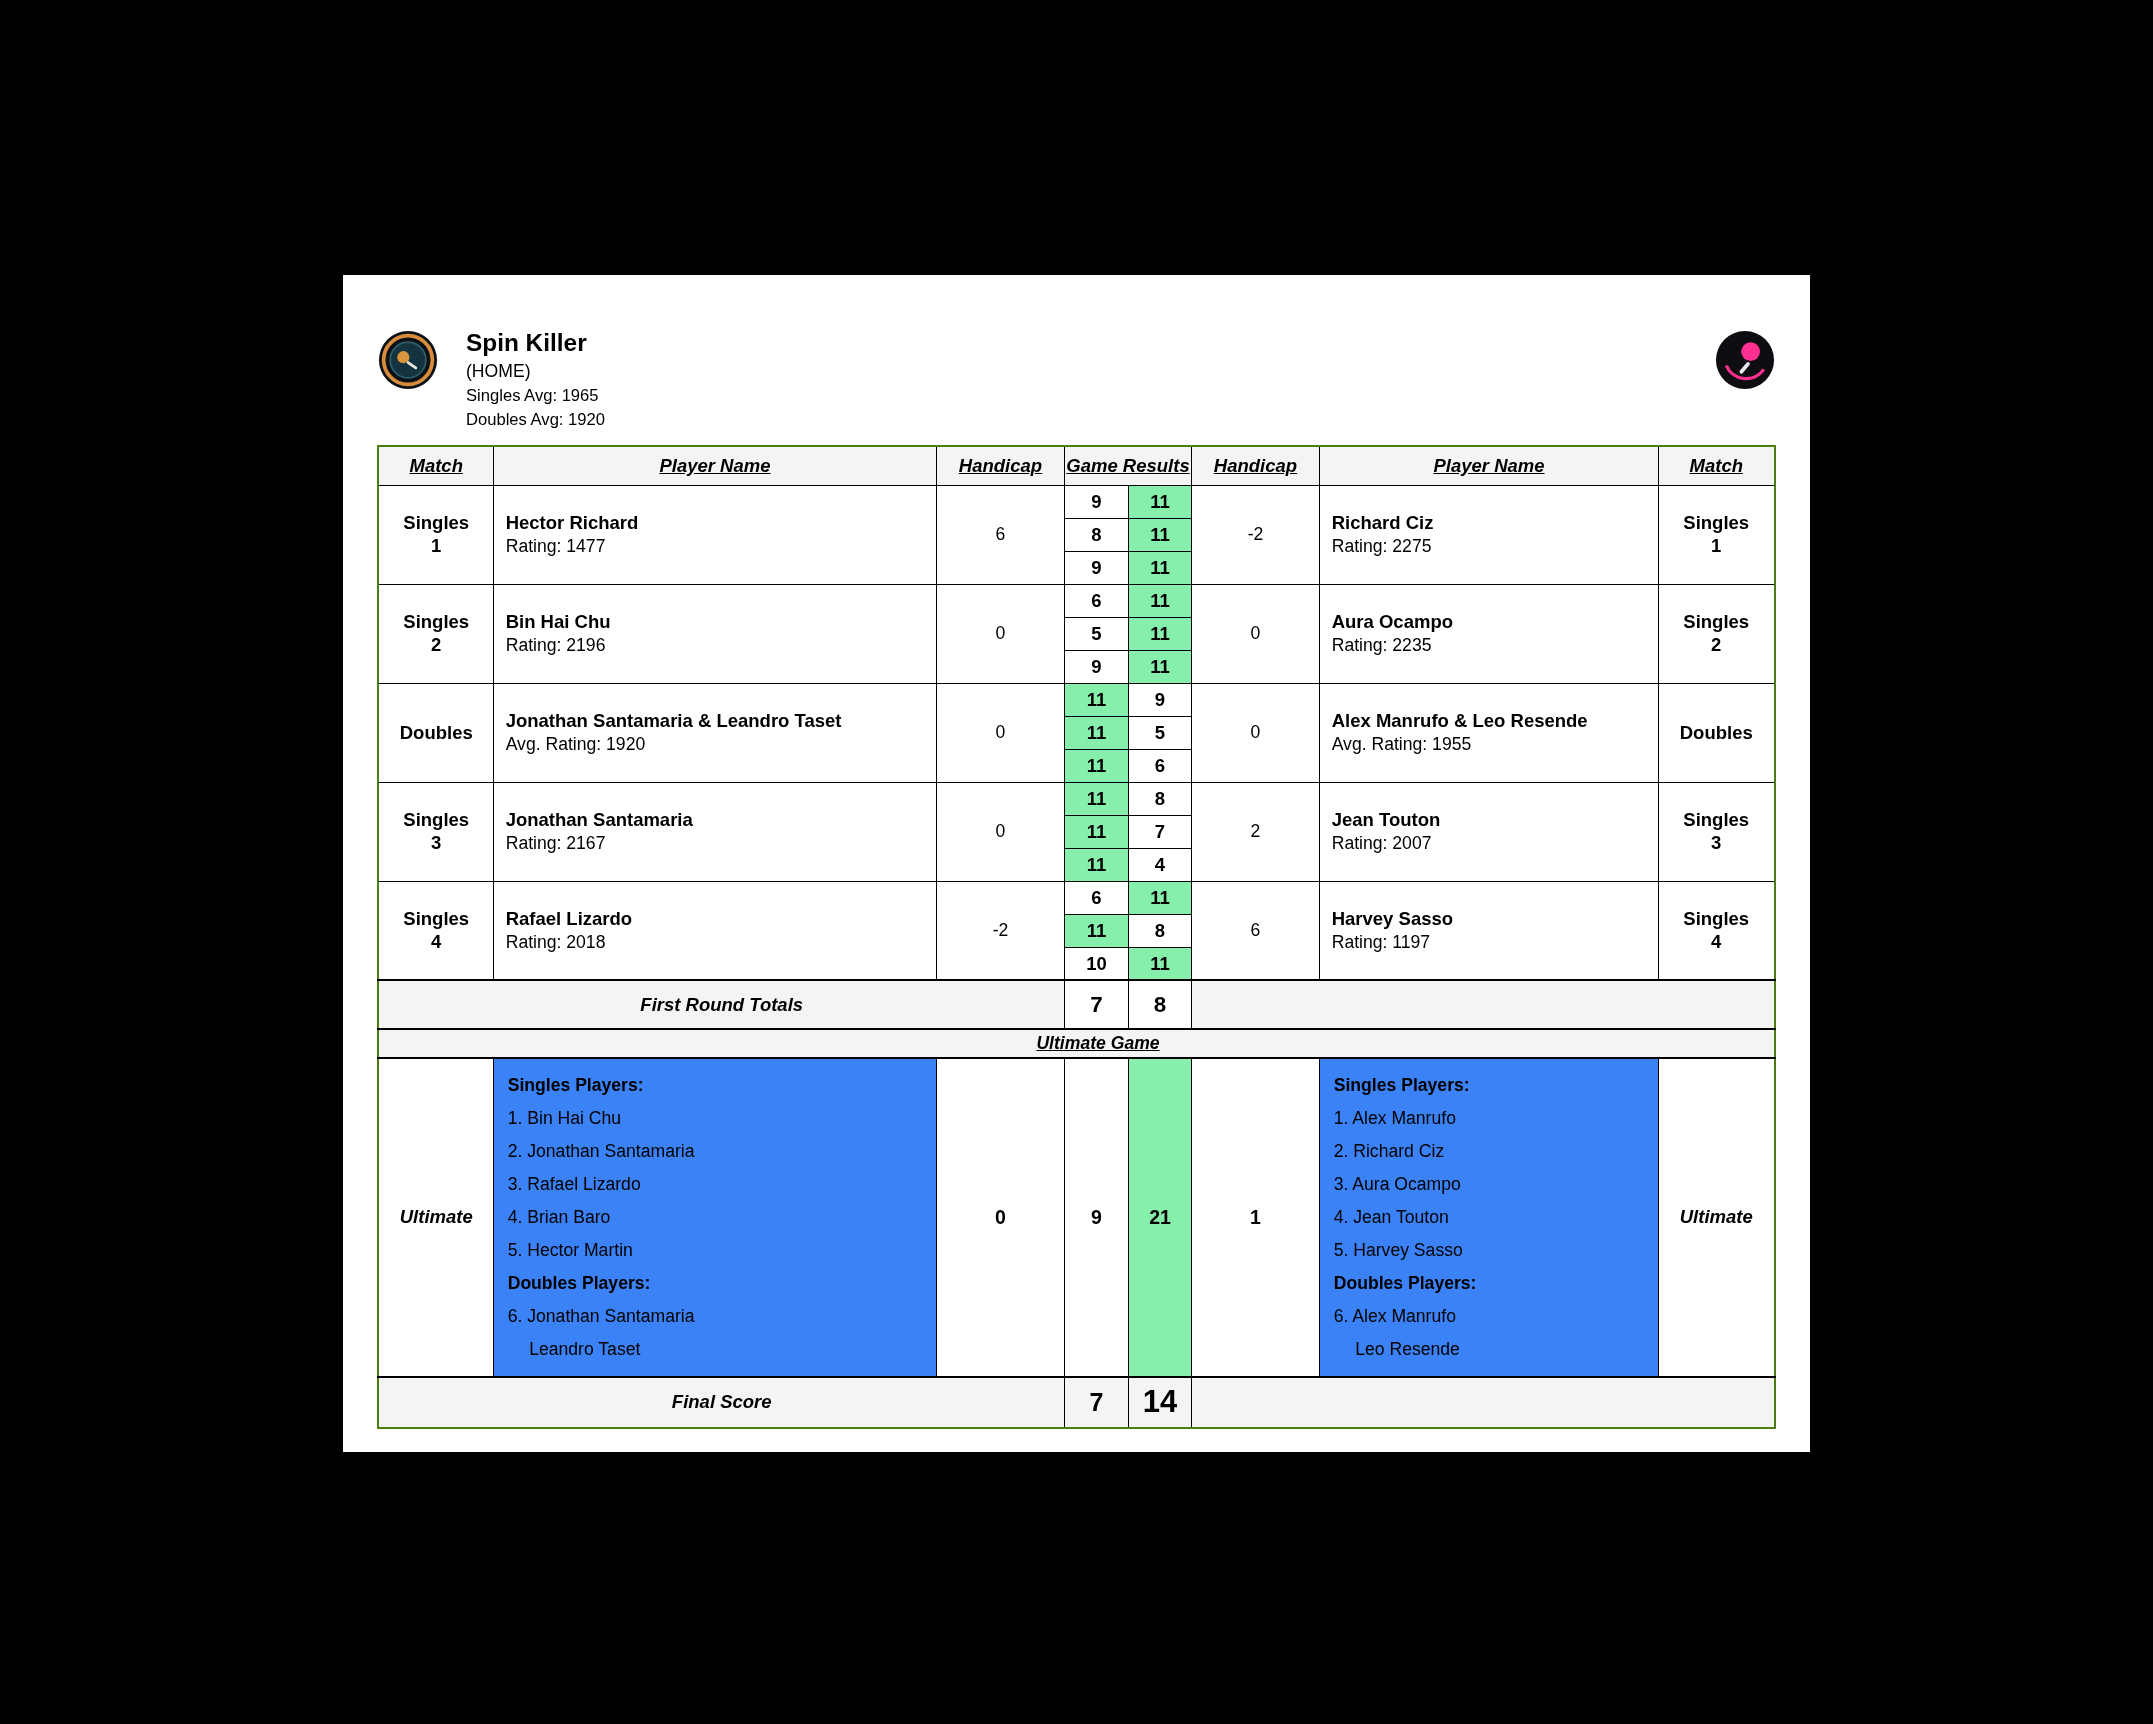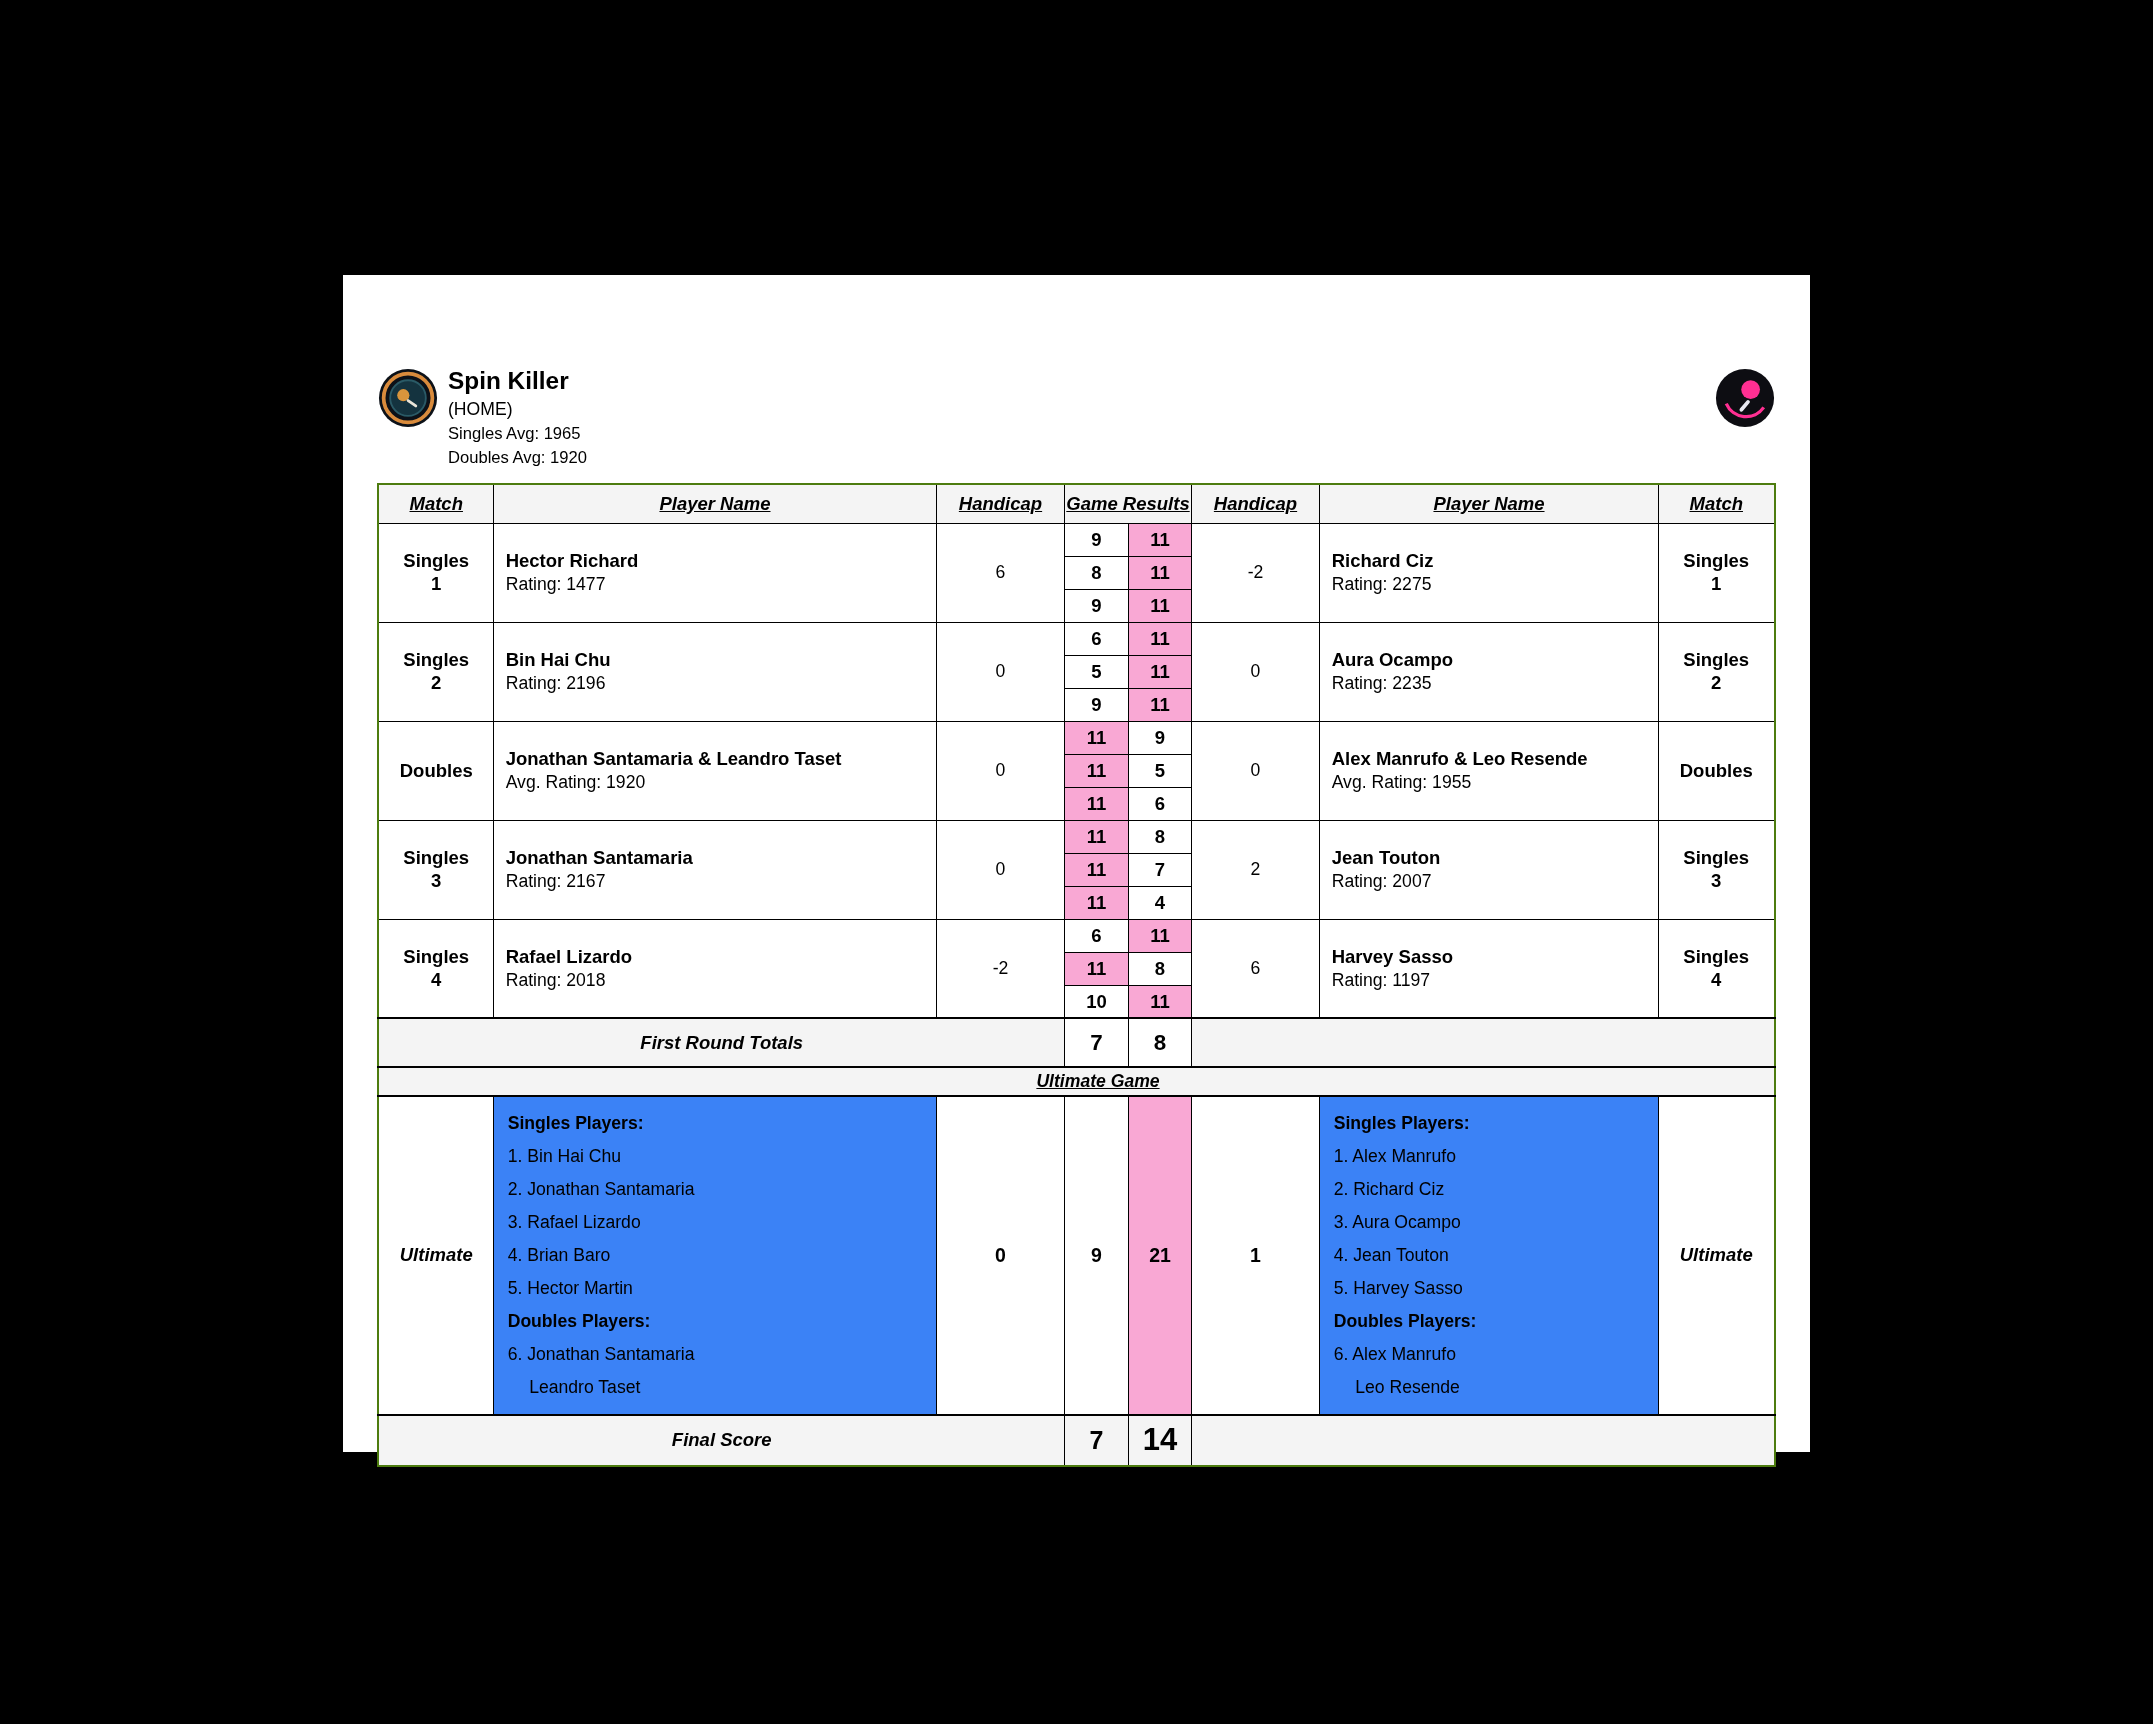--- a/index.html
+++ b/index.html
@@ -8,21 +8,21 @@
     width:2153px; height:1724px; background:#000; position:relative;
     font-family:"Liberation Sans", sans-serif; color:#000;
   }
   .sheet {
     position:absolute; left:343px; top:275px; width:1467px; height:1177px;
     background:#fff;
   }
 
   
   .header { display:flex; justify-content:space-between; align-items:flex-start; padding:55px 35px 0 35px; }
-  .team { display:flex; gap:10px; width:410px;margin-top:38px; }
+  .team { display:flex; gap:28px; width:410px; }
   .team.away { justify-content:flex-end; }
   .logo { width:60px; height:60px; flex:0 0 auto; border-radius:50%; overflow:hidden; }
   .team-name { font-size:24.4px; font-weight:bold; line-height:26px; }
   .team-designation { font-size:17.6px; margin-top:4.9px; }
   .team-avg { font-size:16.6px; margin-top:3.9px; }
   .team-text.right { text-align:right; }
   .event { text-align:center; padding-top:2px; flex:1; }
   .event-date { font-size:23.4px; font-weight:bold; }
   .event-time { font-size:17.6px; margin-top:7.8px; }
   .event-venue { font-size:17.6px; margin-top:9.8px; }
@@ -38,21 +38,21 @@
     background:#f4f4f4; text-align:center;
   }
   .score-table th span { text-decoration:underline; }
 
   .c-match { text-align:center; font-weight:bold; font-size:18.5px; white-space:pre-line; line-height:22.4px; }
   .c-player { padding:3.9px 11.7px; }
   .p-name { font-weight:bold; font-size:18.5px; line-height:22.4px; }
   .p-rating { font-size:17.6px; margin-top:2px; line-height:21.5px; }
   .c-hcap { text-align:center; font-size:17.6px; }
   .c-game { text-align:center; font-weight:bold; font-size:18.5px; height:33px; }
-  .win { background:#f9a8d4; }
+  .win { background:#86efac; }
 
   .band td { background:#f4f4f4; }
   .section-label { font-style:italic; font-weight:bold; font-size:18.5px; text-align:center; height:49px; }
   .uband-row td { height:29px; }
   .uband-row .section-label { font-size:17.6px; height:29px; }
   .uband-row .section-label span, .score-table .underlined { text-decoration:underline;margin-left:43px; }
 
   .totals-row td, .uband-row td, .ultimate-row td, .final-row td { border-top-width:2px; }
   .totals-row .c-total { background:#fff; font-size:22.4px; font-weight:bold; text-align:center; }
   .band-empty { background:#f4f4f4; }

